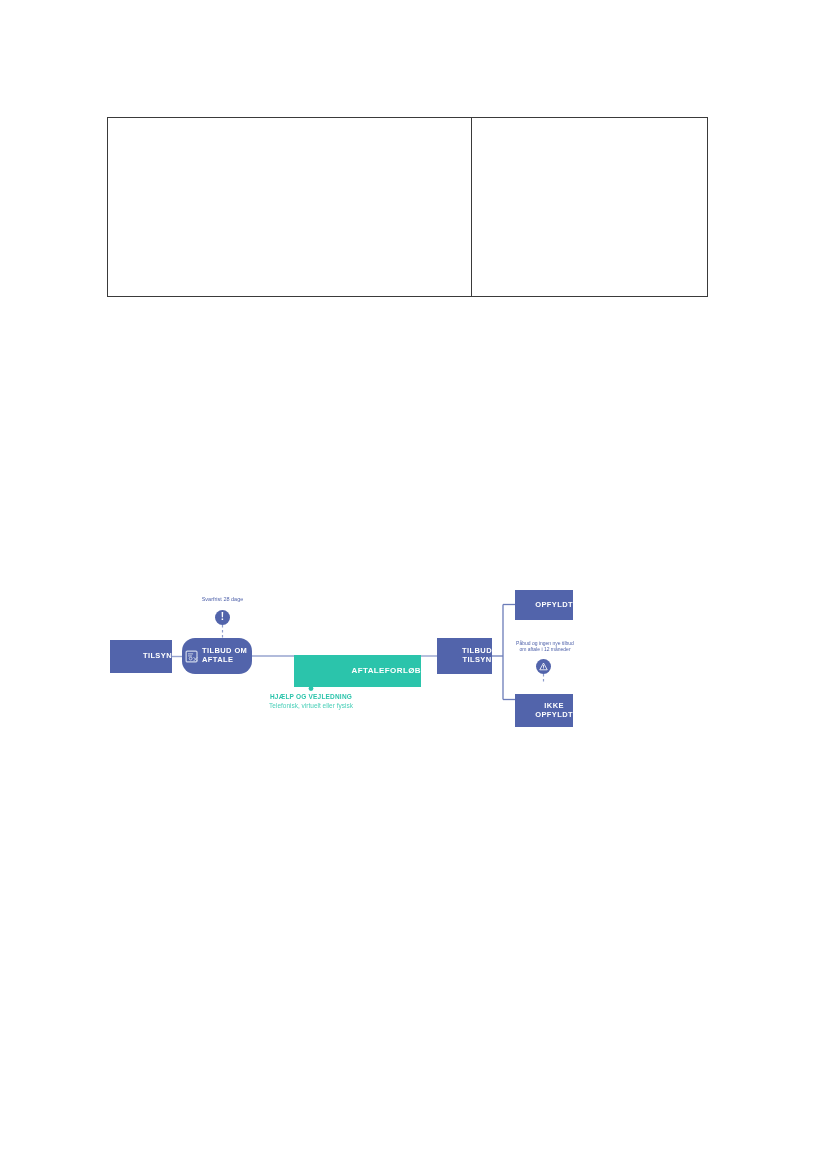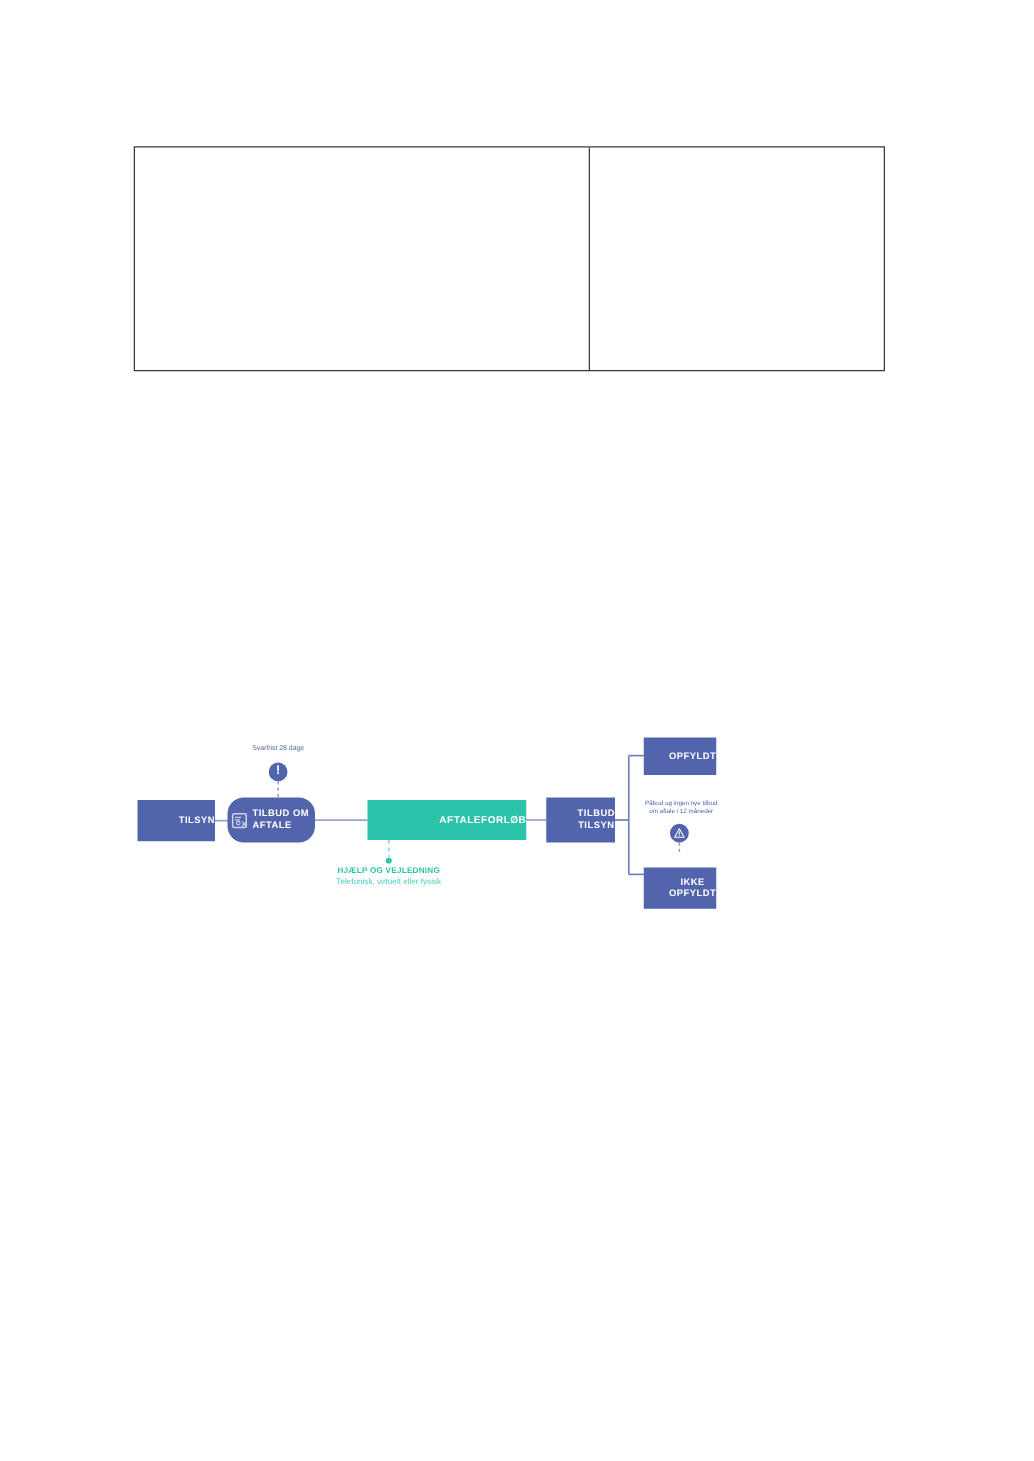--- a/index.html
+++ b/index.html
@@ -59,21 +59,21 @@
     align-items: center;
     justify-content: flex-end;
     color: #ffffff;
     font-weight: bold;
     letter-spacing: 0.4px;
     text-align: center;
     line-height: 1.15;
     z-index: 5;
   }
   .node.blue { background: #5264ab; }
-  .node.teal { background: #2bc4ab; }
+  .node.teal { background: #2bc4ab; margin-top: 15px; }
 
   
   #node-tilsyn {
     left: 110px; top: 640px; width: 62px; height: 33px;
     font-size: 7.5px;
   }
   
   #node-tilbud {
     left: 182px; top: 638px; width: 70px; height: 36px;
     font-size: 7.5px;

